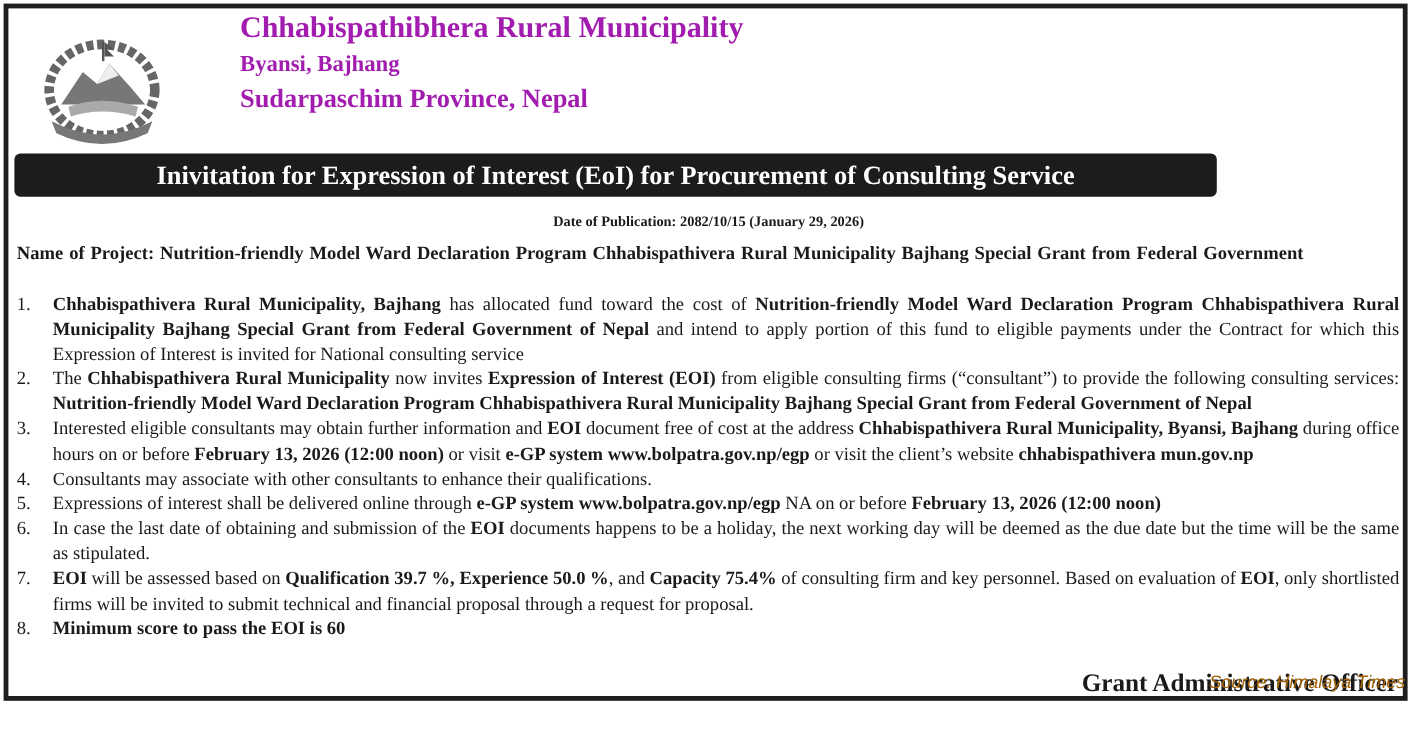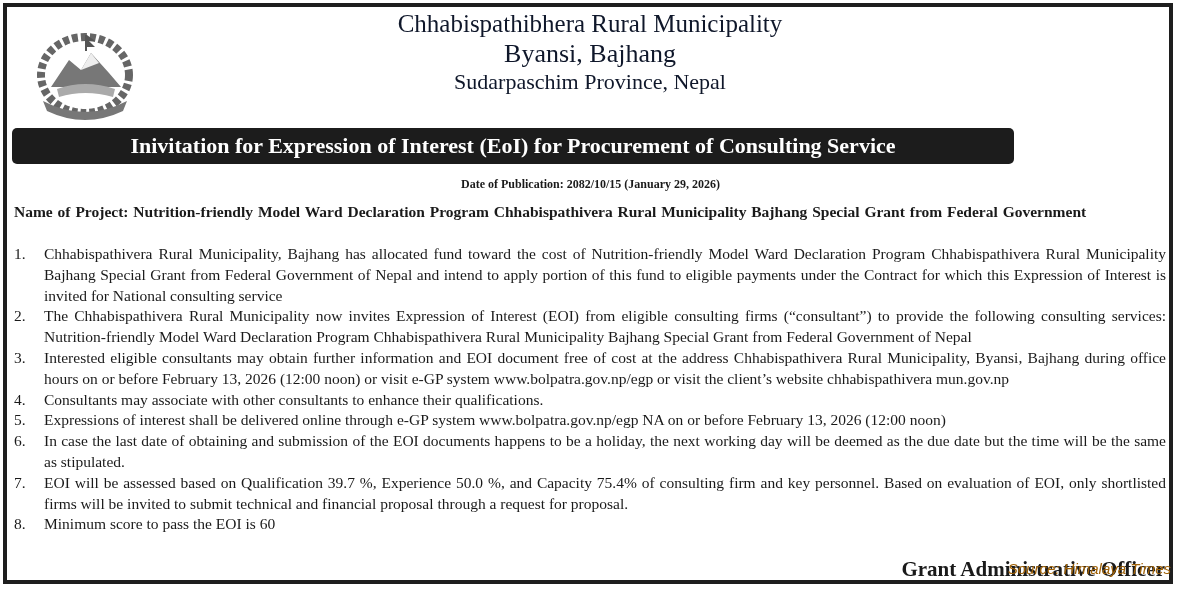--- a/index.html
+++ b/index.html
@@ -6,26 +6,26 @@
   body {
     width: 1181px; height: 615px; background: #ffffff; position: relative; overflow: hidden;
     font-family: "Liberation Serif", "DejaVu Serif", serif; color: #1a1a1a;
   }
   .frame {
     position: absolute; left: 3px; top: 3px; width: 1170px; height: 581px;
     border: 4px solid #1e1e1e; box-sizing: border-box; background: #fff;
   }
   .emblem { position: absolute; left: 22px; top: 18px; width: 112px; height: 98px; }
   .header {
-    position: absolute; left: 200px; width: 780px; top: 8px; text-align: center;
-    font-weight: normal; color: #0f172a;
+    position: absolute; left: 200px; width: 780px; top: 8px; text-align: left;
+    font-weight: bold; color: #a21caf;
   }
   .header .l1 { font-size: 25px; line-height: 31px; }
   .header .l2 { font-size: 25px; line-height: 31px; }
-  .header .l3 { font-size: 26px; line-height: 27px; margin-top: 1px; }
+  .header .l3 { font-size: 19px; line-height: 27px; margin-top: 1px; }
   .header .l4 { font-size: 22px; line-height: 29px; }
   .banner {
     position: absolute; left: 12px; top: 128px; width: 1002px; height: 36px;
     background: #1c1c1c; border-radius: 5px; color: #fff; text-align: center;
     font-weight: bold; font-size: 22px; line-height: 36px;
   }
   .pubdate {
     position: absolute; left: 0; width: 1181px; top: 171px; text-align: center;
     font-weight: bold; font-size: 12px; line-height: 26px;
   }
@@ -33,21 +33,21 @@
     position: absolute; left: 14px; top: 202px; width: 1152px; font-weight: bold;
     font-size: 15.5px; line-height: 19px; text-align: justify; word-spacing: 1px;
   }
   .items {
     position: absolute; left: 14px; top: 244px; width: 1152px;
     font-size: 15.5px; line-height: 20.8px;
   }
   .item { display: flex; }
   .item .num { width: 30px; flex: none; }
   .item .txt { flex: 1; text-align: justify; }
-  .item b { font-weight: normal; }
+  .item b { font-weight: bold; }
   .signature {
     position: absolute; right: 16px; top: 556px; font-weight: bold; font-size: 21px; line-height: 26px;
   }
   .source {
     position: absolute; right: 10px; top: 560px; font-family: "Liberation Sans", "DejaVu Sans", sans-serif;
     font-style: italic; font-size: 15px; color: #a16207;
   }
   .watermark {
     position: absolute; pointer-events: none; opacity: 0.13; color: #2a7fd0;
     font-family: "Liberation Sans", sans-serif; font-weight: bold; font-size: 120px;

